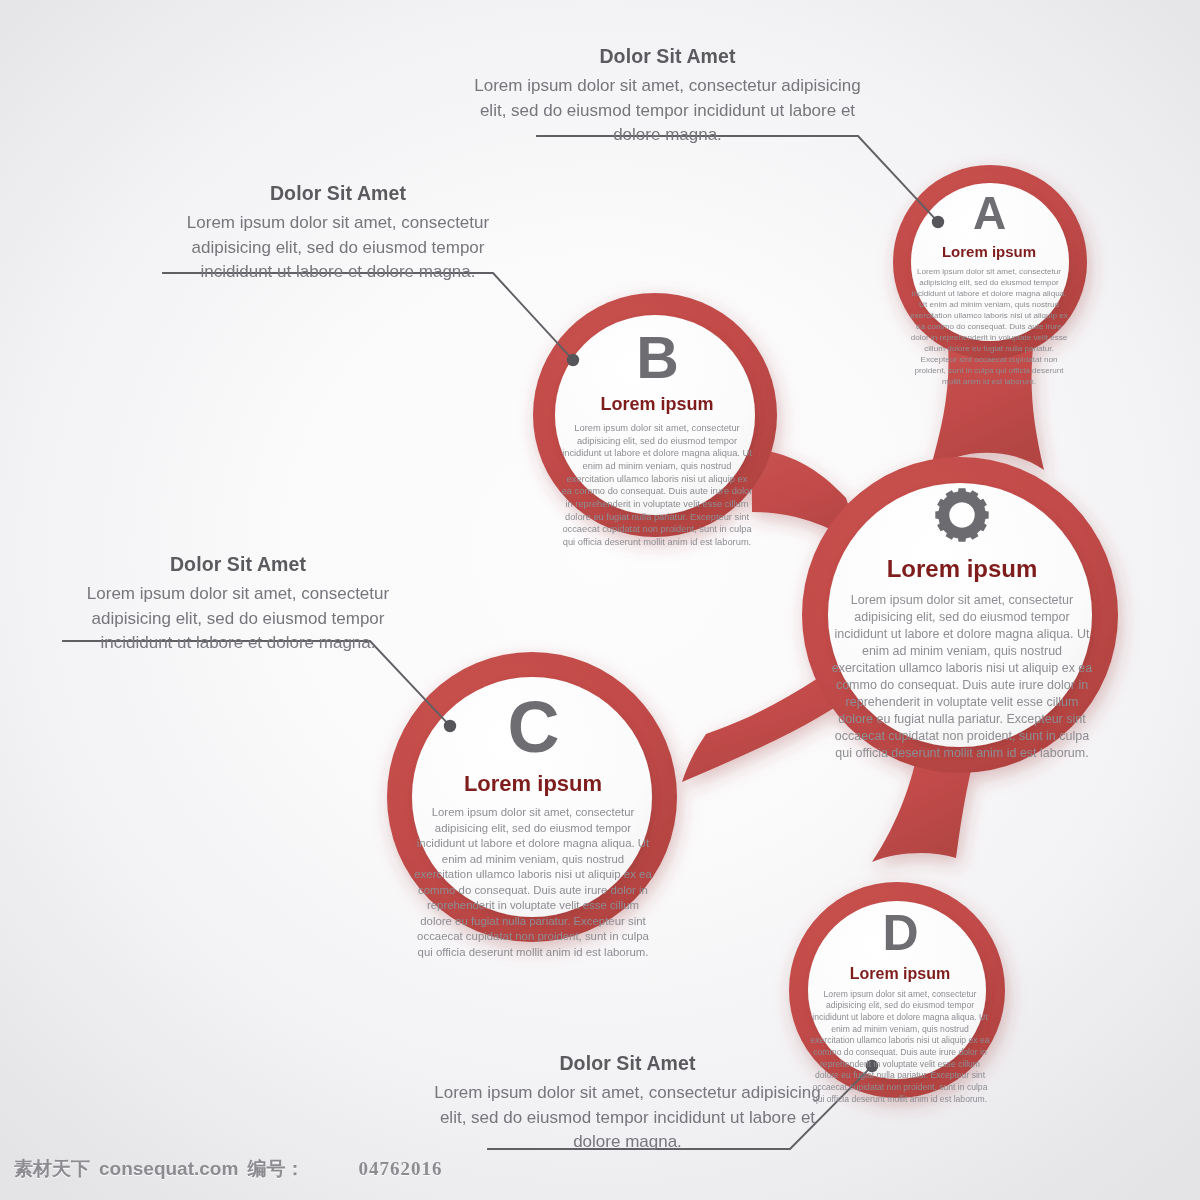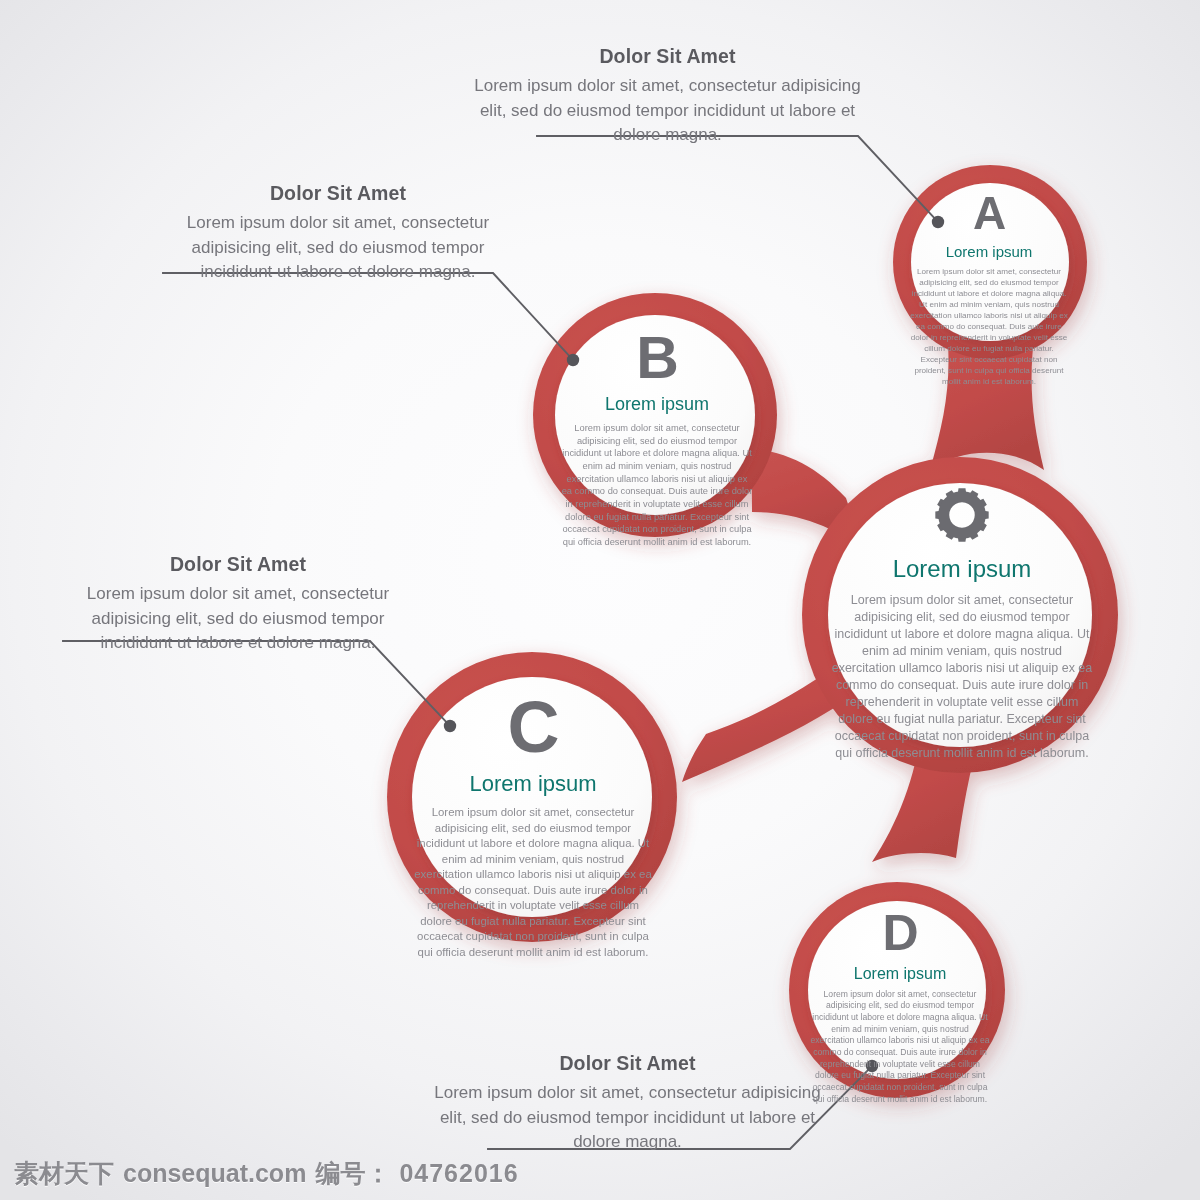--- a/index.html
+++ b/index.html
@@ -77,22 +77,22 @@
     text-align: center;
     color: #6e6e73;
   }
   .node .n-letter {
     font-weight: bold;
     color: #6d6d72;
     line-height: 0.95;
     letter-spacing: -1px;
   }
   .node .n-head {
-    color: #0f766e;
-    font-weight: normal;
+    color: #7f1d1d;
+    font-weight: bold;
   }
   .node .n-body {
     color: #8d8d93;
     line-height: 1.36;
   }
 
   
   #node-a { left: 905px; top: 192px; width: 168px; }
   #node-a .n-letter { font-size: 46px; }
   #node-a .n-head   { font-size: 15px; margin-top: 7px; }
@@ -126,32 +126,32 @@
     display: flex;
     justify-content: center;
     align-items: center;
     height: 56px;
   }
 
   
   #watermark {
     position: absolute;
     left: 14px;
-    bottom: 10px;
+    bottom: 18px;
     display: flex;
     align-items: baseline;
     gap: 9px;
     color: #8b8b90;
-    font-size: 25px;
+    font-size: 19px;
     font-weight: bold;
     font-family: "DejaVu Sans", sans-serif;
     text-shadow: 0 1px 0 rgba(255,255,255,0.85);
   }
   #watermark .wm-site { font-family: "Liberation Sans", sans-serif; }
-  #watermark .wm-num  { font-family: Liberation Sans, sans-serif; letter-spacing: 1px; }
+  #watermark .wm-num  { font-family: Liberation Serif, serif; letter-spacing: 1px; margin-left: 45px; }
 </style>
 </head>
 <body>
 
 <div id="stage">
 
   <svg class="layer" id="blob-layer" viewBox="0 0 1200 1200" width="1200" height="1200">
     <defs>
       <radialGradient id="redGradA" cx="38%" cy="30%" r="78%">
         <stop offset="0%" stop-color="#c9534f"></stop>

